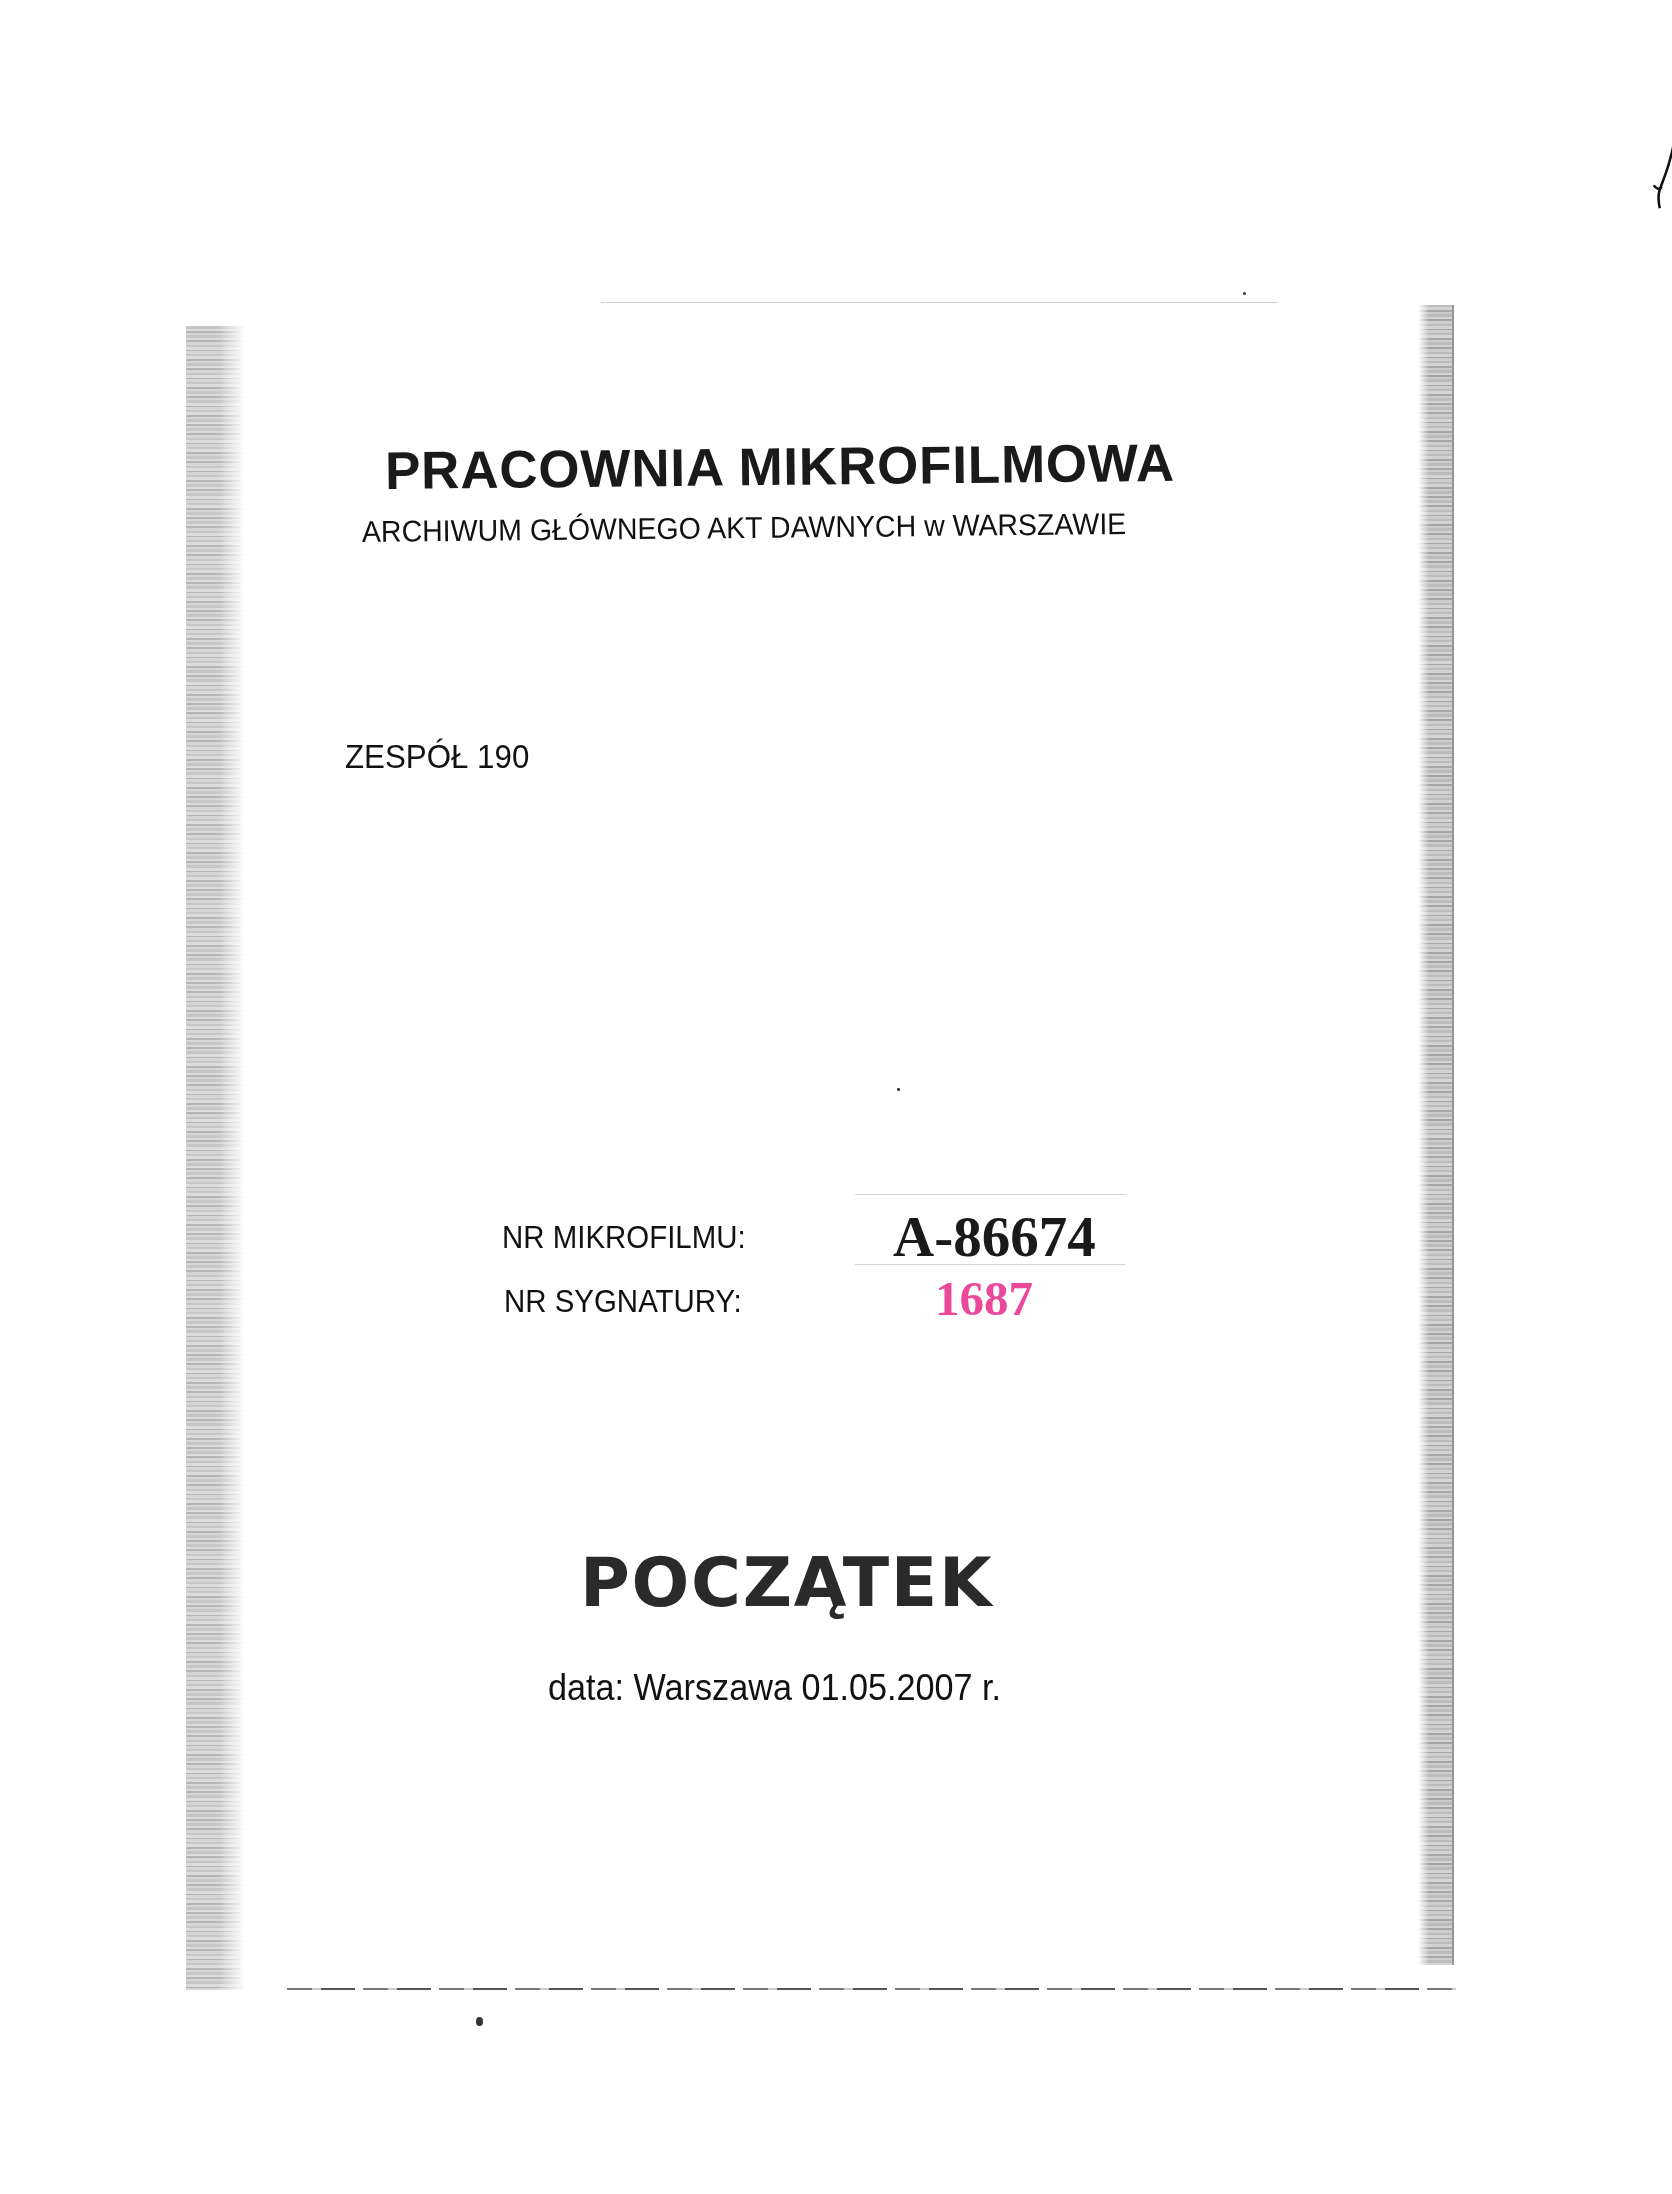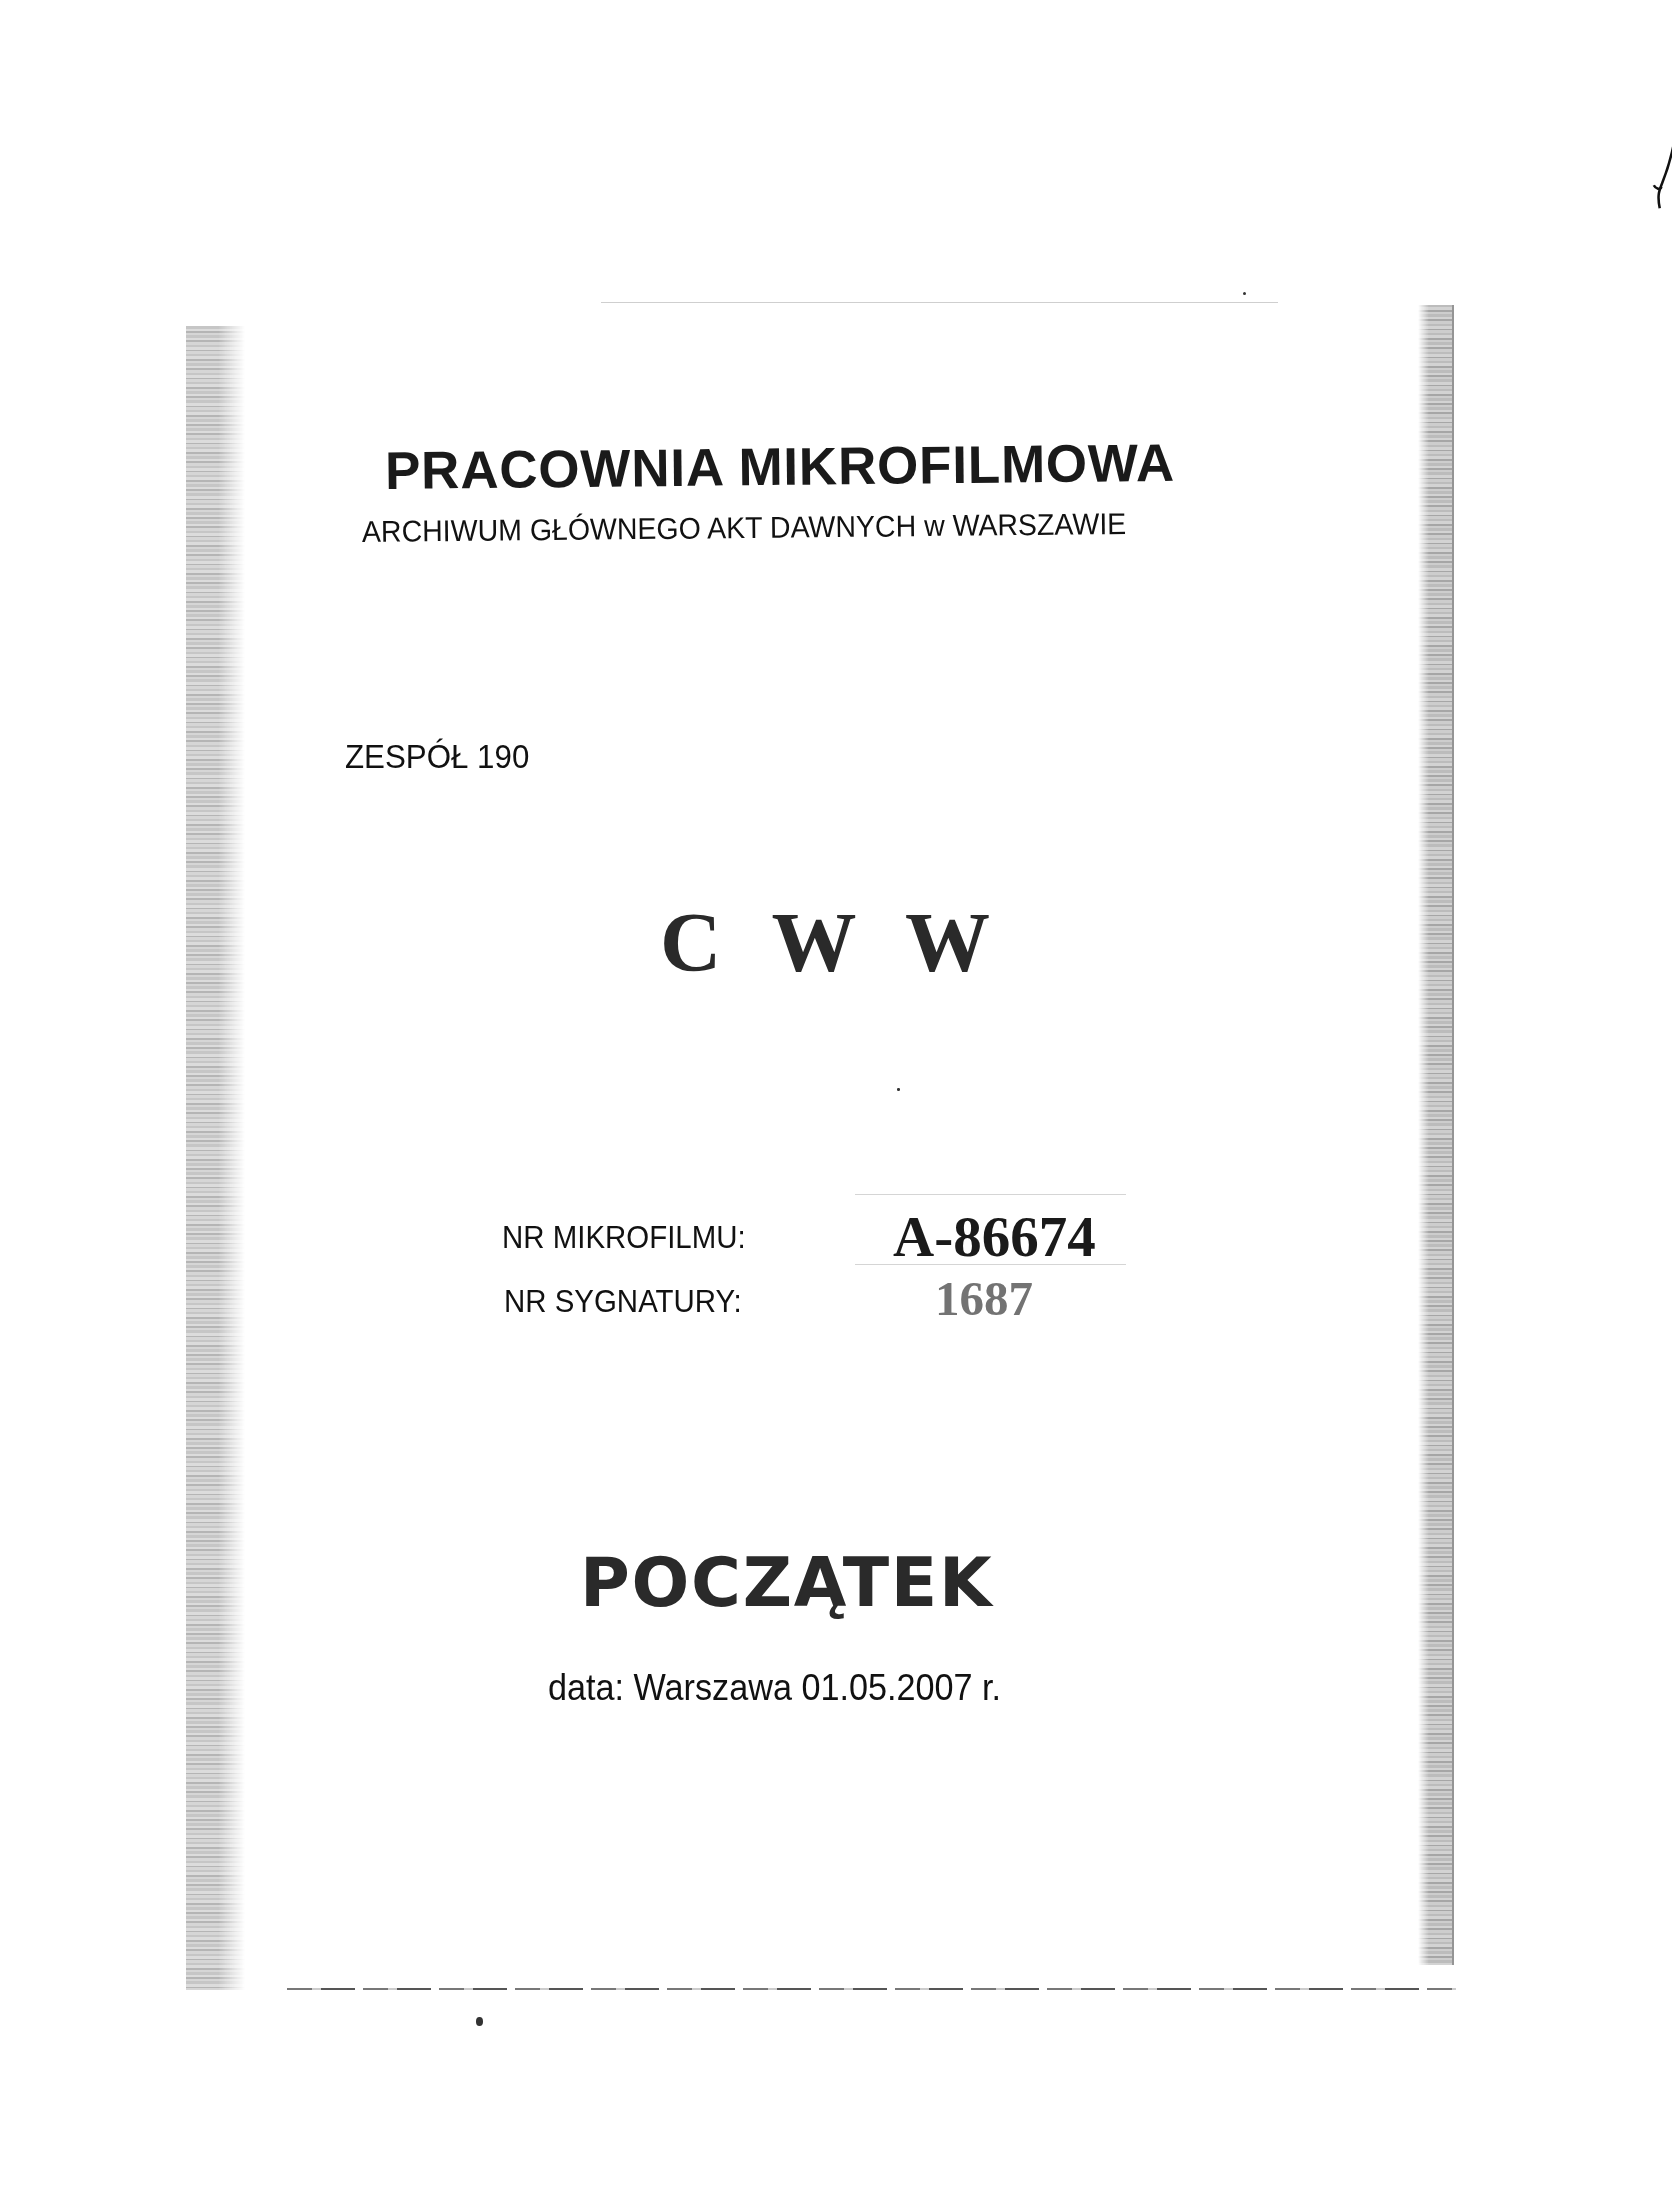--- a/index.html
+++ b/index.html
@@ -27,21 +27,21 @@
     .text { position:absolute; color:#111; white-space:nowrap; }
     .sans { font-family:"Liberation Sans", sans-serif; }
     .serif { font-family:"Liberation Serif", serif; }
     .h1 { left:377px; top:440px; font-size:53px; font-weight:bold; color:#1a1a1a; transform:rotate(-0.6deg); transform-origin:left; letter-spacing:0.8px; }
     .h2 { left:354px; top:515px; font-size:30px; color:#111; transform:rotate(-0.6deg) scaleX(0.95); transform-origin:left; }
     .zespol { left:337px; top:737px; font-size:34px; transform:scaleX(0.92); transform-origin:left; }
     .cww { left:652px; top:893px; font-size:85px; color:#2a2a2a; letter-spacing:15.2px; font-weight:bold; }
     .lbl1 { left:494px; top:1219px; font-size:32px; transform:scaleX(0.92); transform-origin:left; }
     .lbl2 { left:496px; top:1283px; font-size:32px; transform:scaleX(0.92); transform-origin:left; }
     .val1 { left:885px; top:1204px; font-size:57px; font-weight:bold; color:#1a1a1a; }
-    .val2 { left:927px; top:1270px; font-size:49px; font-weight:bold; color:#737373; }
+    .val2 { left:927px; top:1270px; font-size:49px; font-weight:bold; color:#ec4899; }
     .val-rule { position:absolute; left:847px; width:271px; height:0.8px; background:#d5d5d5; }
     .poczatek { left:572px; top:1543px; font-size:68px; font-weight:bold; color:#2a2a2a; letter-spacing:1.7px; font-family:"DejaVu Sans", sans-serif; }
     .data { left:540px; top:1667px; font-size:36px; transform:scaleX(0.95); transform-origin:left; }
     .speck { position:absolute; background:#333; border-radius:50%; }
   </style>
 </head>
 <body>
 
 <div class="page">
   <div class="border-left"></div>
@@ -52,21 +52,20 @@
   <svg class="hand-mark" viewBox="0 0 40 140">
     <path d="M38 5 C 35 40, 28 70, 18 95 C 14 105, 12 110, 15 125" stroke="#111" stroke-width="3" fill="none"></path>
     <path d="M8 98 C 10 102, 16 104, 17 100" stroke="#111" stroke-width="3" fill="none"></path>
   </svg>
 
   <div class="text sans h1">PRACOWNIA MIKROFILMOWA</div>
   <div class="text sans h2">ARCHIWUM GŁÓWNEGO AKT DAWNYCH w WARSZAWIE</div>
 
   <div class="text sans zespol">ZESPÓŁ 190</div>
 
-  <div class="text serif cww">C W W</div>
 
   <div class="val-rule" style="top:1194px"></div>
   <div class="text sans lbl1">NR MIKROFILMU:</div>
   <div class="text serif val1">A-86674</div>
   <div class="val-rule" style="top:1264px"></div>
   <div class="text sans lbl2">NR SYGNATURY:</div>
   <div class="text serif val2">1687</div>
 
   <div class="text poczatek">POCZĄTEK</div>
   <div class="text sans data">data: Warszawa 01.05.2007 r.</div>

